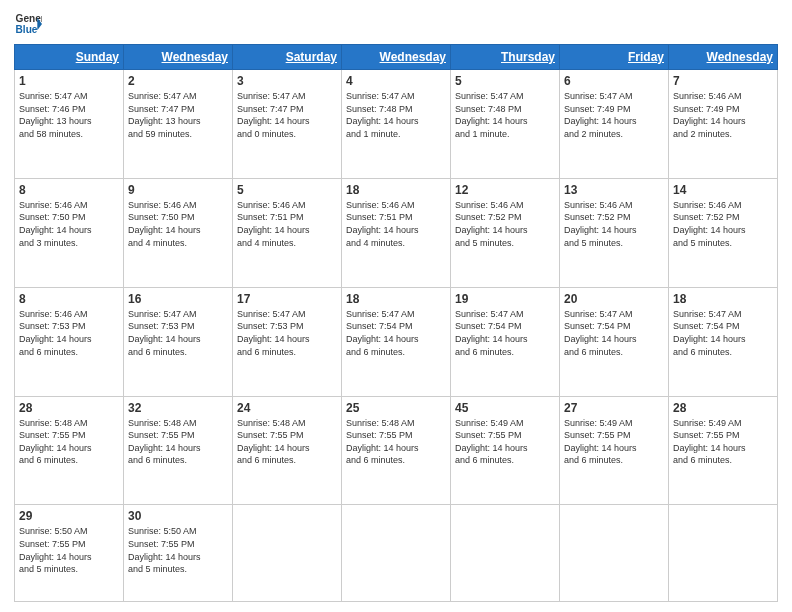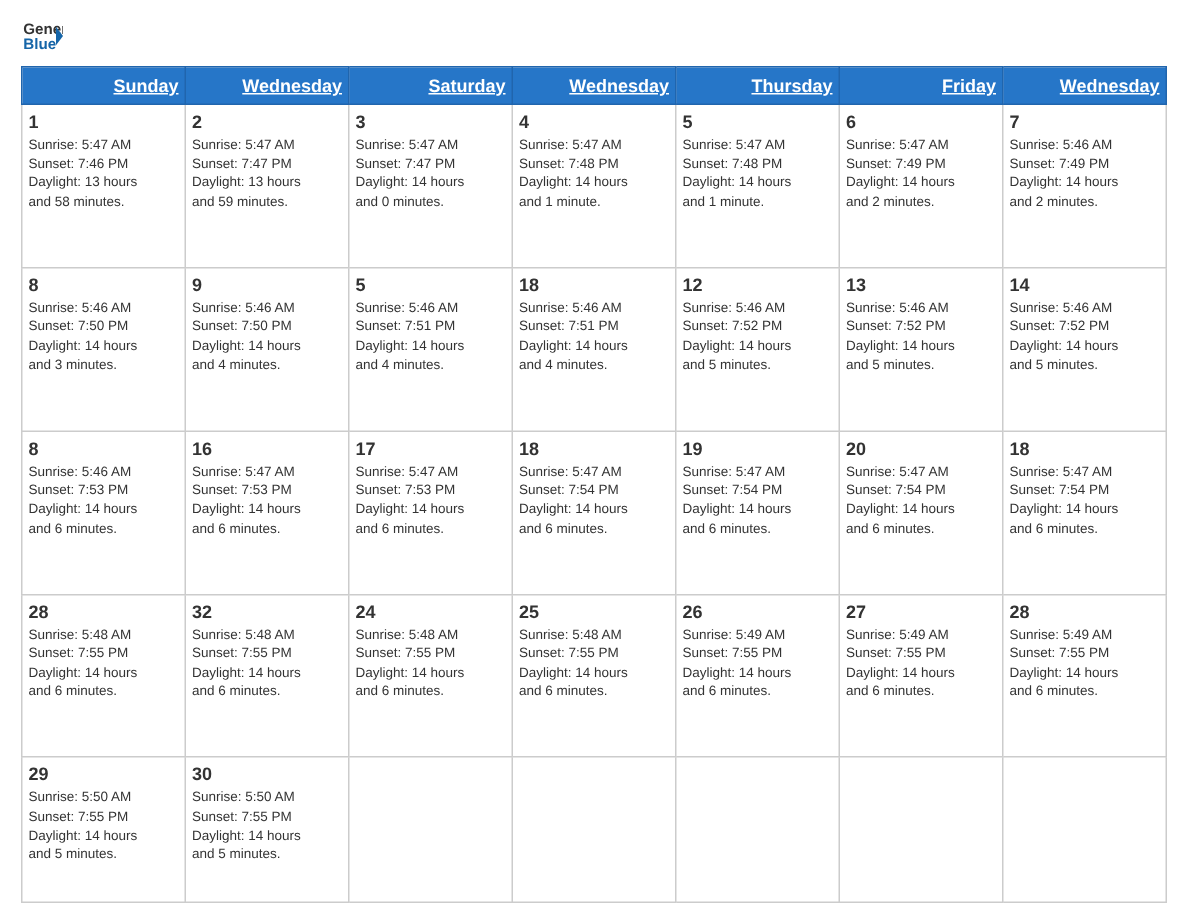--- a/index.html
+++ b/index.html
@@ -298,21 +298,21 @@
 and 6 minutes.</div>
           </td>
           <td>
             <span class="day-num">25</span>
             <div class="day-info" style="white-space: pre-line;">Sunrise: 5:48 AM
 Sunset: 7:55 PM
 Daylight: 14 hours
 and 6 minutes.</div>
           </td>
           <td>
-            <span class="day-num">26</span>
+            <span class="day-num">45</span>
             <div class="day-info" style="white-space: pre-line;">Sunrise: 5:49 AM
 Sunset: 7:55 PM
 Daylight: 14 hours
 and 6 minutes.</div>
           </td>
           <td>
             <span class="day-num">27</span>
             <div class="day-info" style="white-space: pre-line;">Sunrise: 5:49 AM
 Sunset: 7:55 PM
 Daylight: 14 hours

